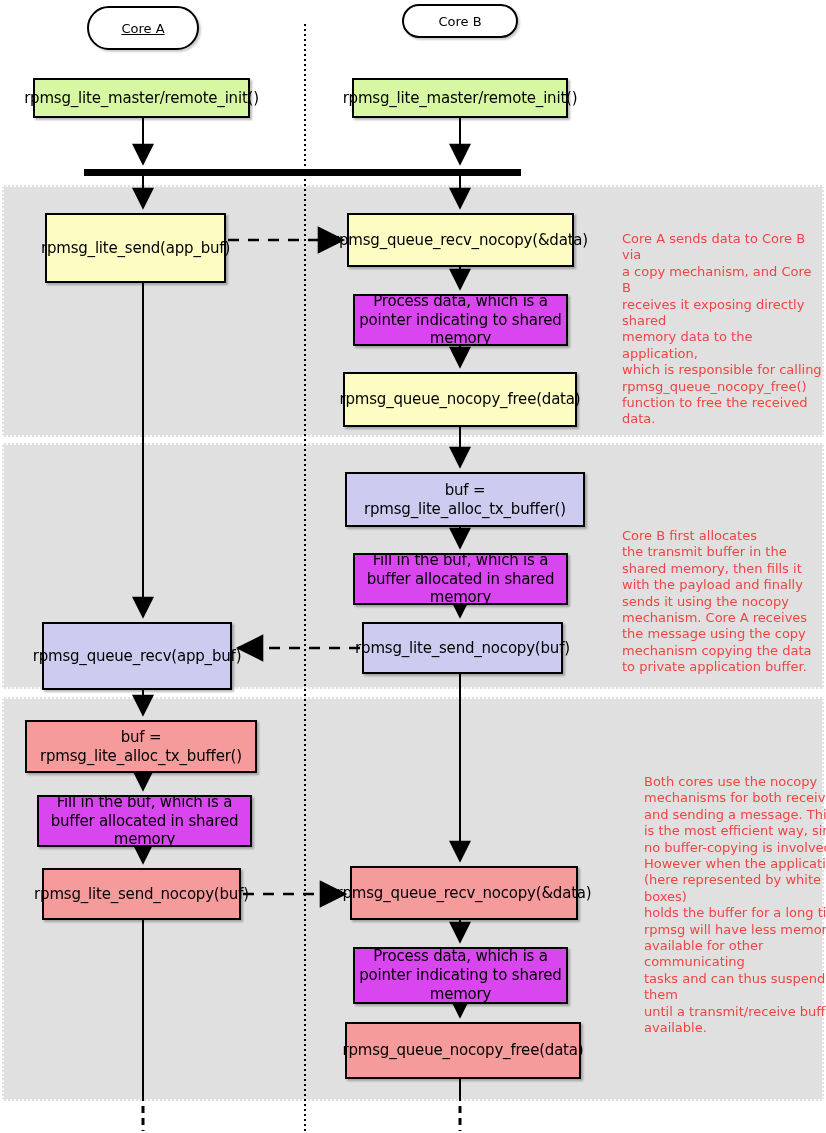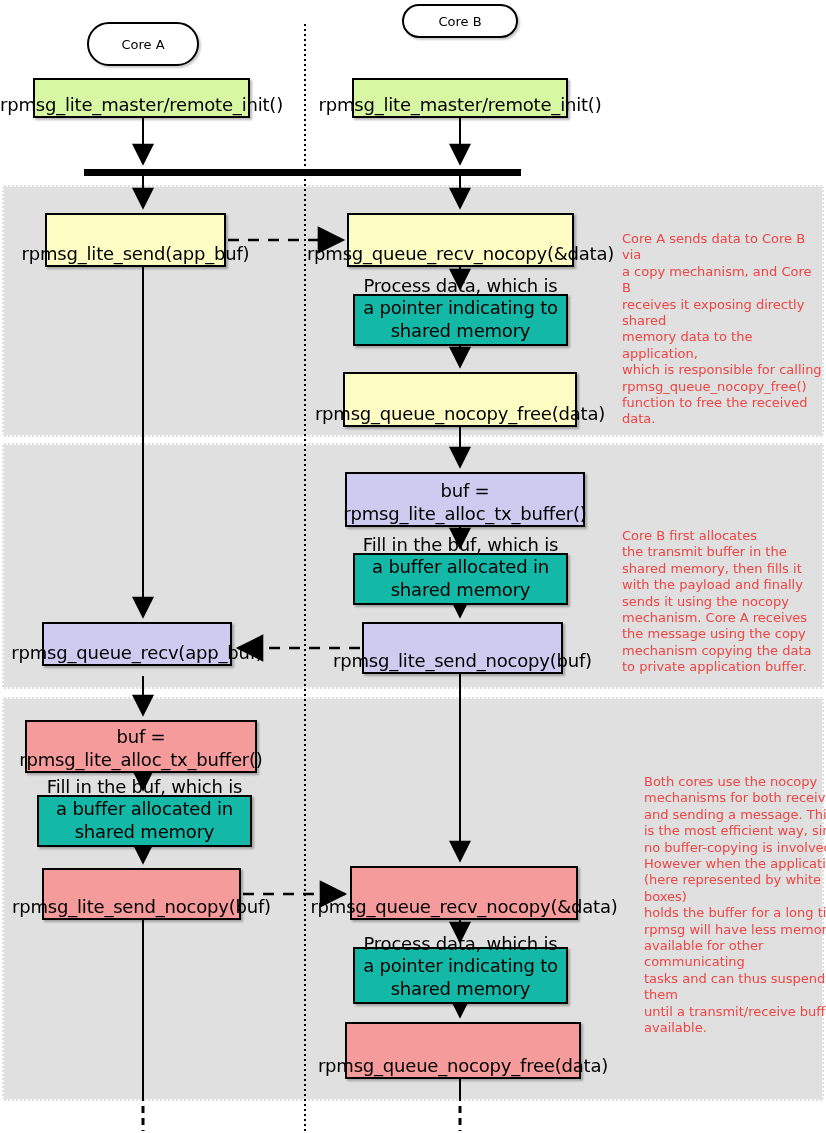--- a/index.html
+++ b/index.html
@@ -7,30 +7,30 @@
     position:relative;width:826px;height:1133px;background:#ffffff;overflow:hidden;
     font-family:"DejaVu Sans","Liberation Sans",sans-serif;color:#000;
   }
   .band{
     position:absolute;left:2px;width:822px;
     background:var(--c-band,#e0e0e0);
     border:2px dotted #fbfbfb;box-sizing:border-box;
   }
   .wires{position:absolute;left:0;top:0;width:826px;height:1133px;}
   .node{
-    position:absolute;display:flex;align-items:flex-end;justify-content:center;
+    position:absolute;display:flex;align-items:center;justify-content:center;
     border:2px solid #000;box-sizing:border-box;text-align:center;
-    font-size:18px;letter-spacing:-0.2px;line-height:1.25;
+    font-size:15px;letter-spacing:-0.2px;line-height:1.25;
     box-shadow:2px 2px 2px rgba(0,0,0,0.28);background:#fff;
   }
   .node.green{background:var(--c-green,#d8f7a3);}
   .node.yellow{background:var(--c-yellow,#fcfcc3);}
   .node.lavender{background:var(--c-lavender,#cdccf0);}
   .node.red{background:var(--c-red,#f59b9b);}
-  .node.white{background:#14b8a6;padding:2px 4px;}
+  .node.white{background:#d946ef;padding:2px 4px;}
   .oval{
     position:absolute;display:flex;align-items:center;justify-content:center;
     border:2px solid #000;border-radius:22px;background:#fff;box-sizing:border-box;
     font-size:13px;box-shadow:2px 2px 2px rgba(0,0,0,0.2);
   }
   .note{
     position:absolute;font-size:13px;line-height:16.4px;white-space:pre-line;
     color:#ef4444;text-align:left;
   }
 </style>
@@ -80,35 +80,35 @@
     <line x1="460" y1="674" x2="460" y2="861" stroke="#000" stroke-width="2" marker-end="url(#ah)"></line>
     <line x1="460" y1="920" x2="460" y2="942" stroke="#000" stroke-width="2" marker-end="url(#ah)"></line>
     <line x1="460" y1="1004" x2="460" y2="1017" stroke="#000" stroke-width="2" marker-end="url(#ah)"></line>
 
     <line x1="143" y1="920" x2="143" y2="1101" stroke="#000" stroke-width="2"></line>
     <line x1="143" y1="1106" x2="143" y2="1131" stroke="#000" stroke-width="3" stroke-dasharray="7,5"></line>
     <line x1="460" y1="1079" x2="460" y2="1101" stroke="#000" stroke-width="2"></line>
     <line x1="460" y1="1106" x2="460" y2="1131" stroke="#000" stroke-width="3" stroke-dasharray="7,5"></line>
   </svg>
 
-  <div class="oval" style="left:87px;top:22px;width:112px;height:44px;">
+  <div class="oval" style="left:87px;top:6px;width:112px;height:44px;text-decoration:underline;">
     <span>Core A</span>
   </div>
   <div class="oval" style="left:402px;top:4px;width:116px;height:34px;">
     <span>Core B</span>
   </div>
 
   <div class="node green" style="left:33px;top:78px;width:217px;height:40px;">
     <span>rpmsg_lite_master/remote_init()</span>
   </div>
   <div class="node green" style="left:352px;top:78px;width:216px;height:40px;">
     <span>rpmsg_lite_master/remote_init()</span>
   </div>
 
-  <div class="node yellow" style="left:45px;top:213px;width:181px;height:54px;">
+  <div class="node yellow" style="left:45px;top:213px;width:181px;height:70px;">
     <span>rpmsg_lite_send(app_buf)</span>
   </div>
   <div class="node yellow" style="left:347px;top:213px;width:227px;height:54px;">
     <span>rpmsg_queue_recv_nocopy(&amp;data)</span>
   </div>
   <div class="node white" style="left:353px;top:294px;width:215px;height:52px;">
     <span>Process data, which is a pointer indicating to shared memory</span>
   </div>
   <div class="node yellow" style="left:343px;top:372px;width:234px;height:55px;">
     <span>rpmsg_queue_nocopy_free(data)</span>
@@ -123,21 +123,21 @@
 
   <div class="node lavender" style="left:345px;top:472px;width:240px;height:55px;">
     <span>buf = rpmsg_lite_alloc_tx_buffer()</span>
   </div>
   <div class="node white" style="left:353px;top:553px;width:215px;height:52px;">
     <span>Fill in the buf, which is a buffer allocated in shared memory</span>
   </div>
   <div class="node lavender" style="left:362px;top:622px;width:201px;height:52px;">
     <span>rpmsg_lite_send_nocopy(buf)</span>
   </div>
-  <div class="node lavender" style="left:42px;top:622px;width:190px;height:44px;">
+  <div class="node lavender" style="left:42px;top:622px;width:190px;height:68px;">
     <span>rpmsg_queue_recv(app_buf)</span>
   </div>
   <div class="note" style="left:622px;top:492px;width:202px;margin-top:36px;">Core B first allocates
 the transmit buffer in the
 shared memory, then fills it
 with the payload and finally
 sends it using the nocopy
 mechanism. Core A receives
 the message using the copy
 mechanism copying the data

